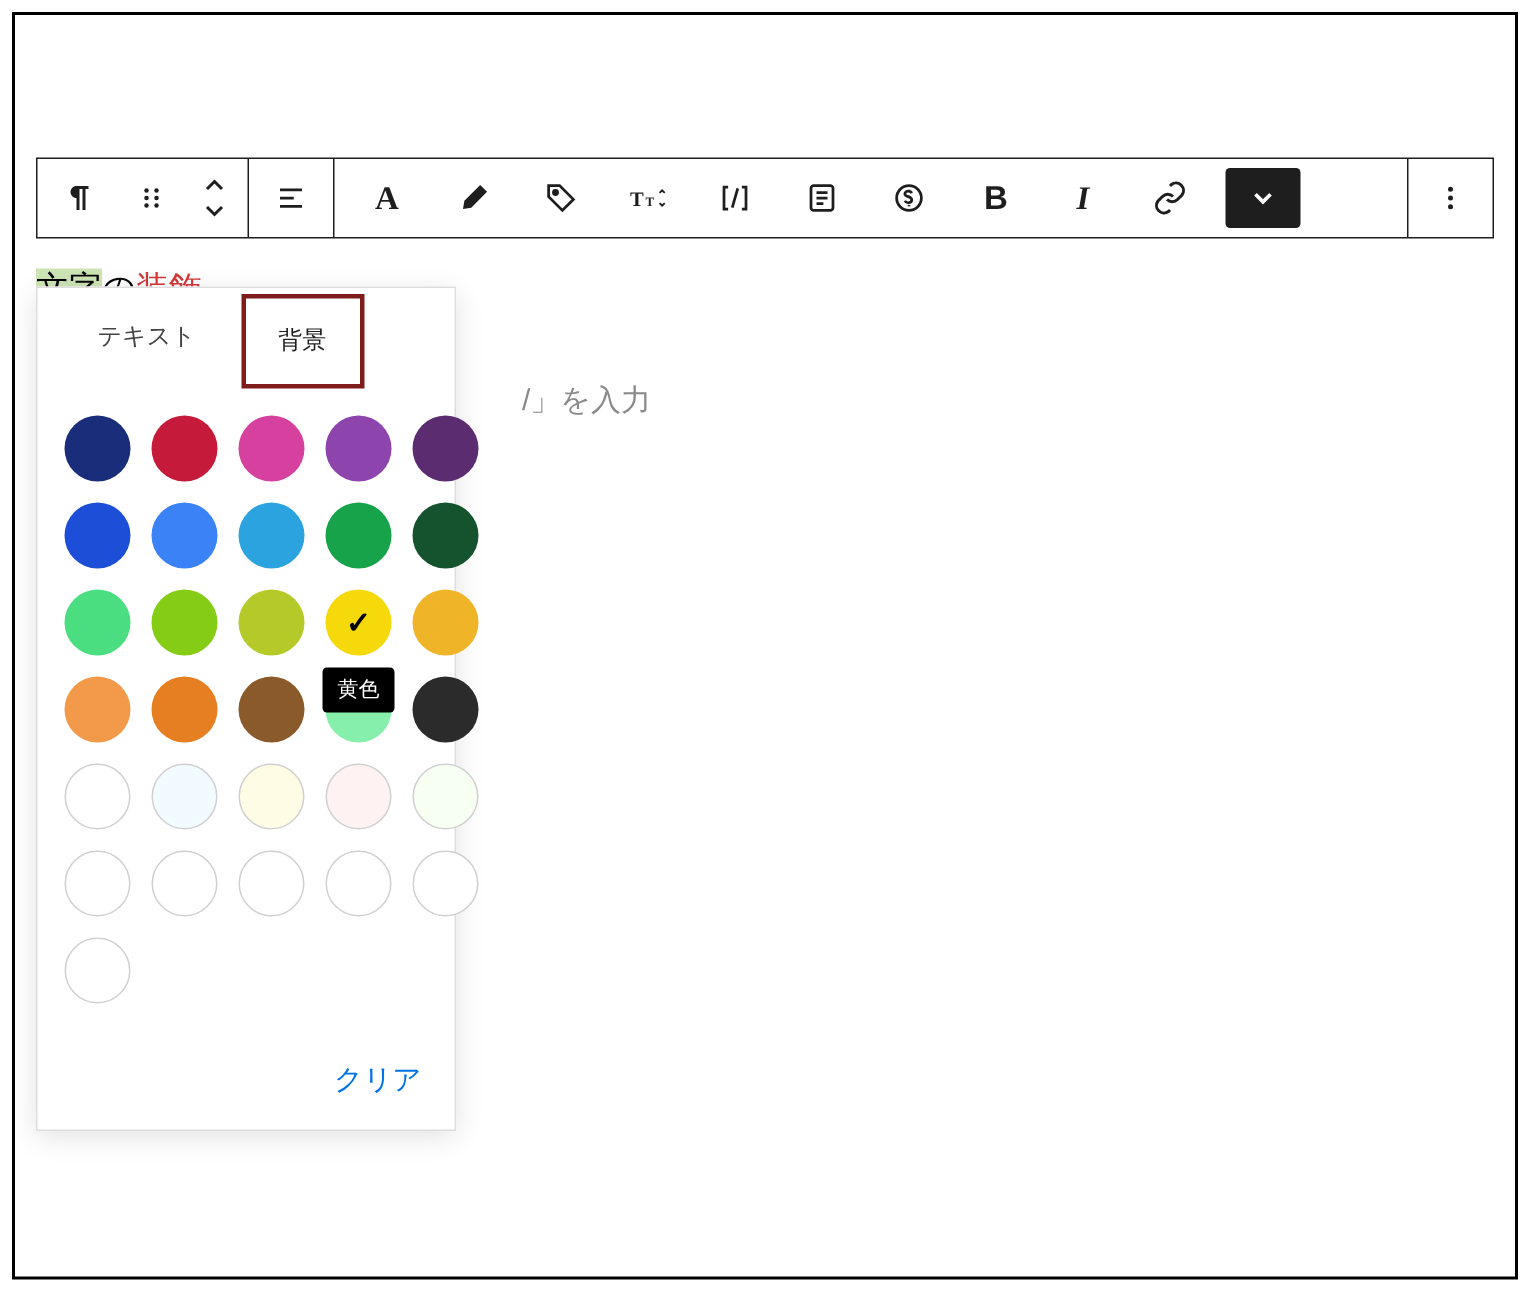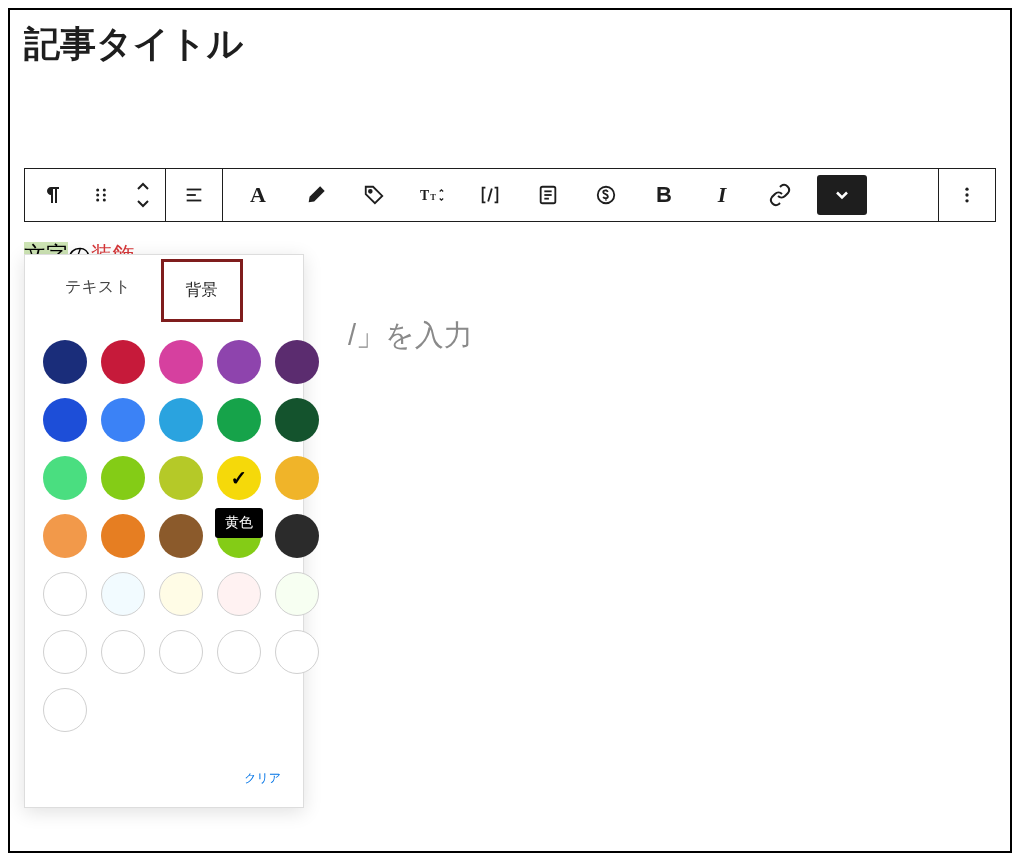--- a/index.html
+++ b/index.html
@@ -74,21 +74,21 @@
     .hl {
       background: #cde4b4;
     }
     .red-text { color: #d63638; }
 
     .placeholder-behind {
       position: absolute;
       left: 338px;
       top: 94px;
       color: #8a8a8a;
-      font-size: 29px;
+      font-size: 20px;
     }
 
     .color-popover {
       position: absolute;
       left: 14px;
       top: 32px;
       width: 280px;
       background: #fff;
       border: 1px solid #ddd;
       box-shadow: 0 4px 18px rgba(0,0,0,0.12);
@@ -146,30 +146,29 @@
       font-size: 14px;
       padding: 6px 10px;
       border-radius: 3px;
       white-space: nowrap;
       z-index: 6;
     }
     .clear-link {
       text-align: right;
       padding: 30px 22px 8px 22px;
       color: #0073e6;
-      font-size: 12px;
+      font-size: 19px;
       cursor: pointer;
     }
   </style>
 </head>
 <body>
 
 <div class="editor-frame">
 
-  <h1 class="title">記事タイトル</h1>
 
   <div class="toolbar-wrap">
     <div class="tb-group">
       <div class="tb-btn">
         <svg width="24" height="24" viewBox="0 0 24 24" fill="currentColor">
             <path d="M10 4h8v2h-2v14h-2V6h-2v14h-2V12c-2.2 0-4-1.8-4-4s1.8-4 4-4z"></path>
           </svg>
       </div>
       <div class="tb-btn">
         <svg width="20" height="20" viewBox="0 0 24 24" fill="currentColor">
@@ -304,21 +303,21 @@
         <div class="swatch" style="background:#84cc16"></div>
         <div class="swatch" style="background:#b5c928"></div>
         <div class="swatch" style="background:#f5d90a">
             <span class="check">✓</span>
           </div>
         <div class="swatch" style="background:#f0b429"></div>
 
         <div class="swatch" style="background:#f2994a"></div>
         <div class="swatch" style="background:#e67e22"></div>
         <div class="swatch" style="background:#8b5a2b"></div>
-        <div class="swatch" style="background:#84cc16; position:relative;">
+        <div class="swatch" style="background:#86efac; position:relative;">
           <div class="tooltip">黄色</div>
         </div>
         <div class="swatch" style="background:#2b2b2b"></div>
 
         <div class="swatch empty"></div>
         <div class="swatch empty" style="background:#f2fbff"></div>
         <div class="swatch empty" style="background:#fffce6"></div>
         <div class="swatch empty" style="background:#fff2f2"></div>
         <div class="swatch empty" style="background:#f7fff2"></div>
 

